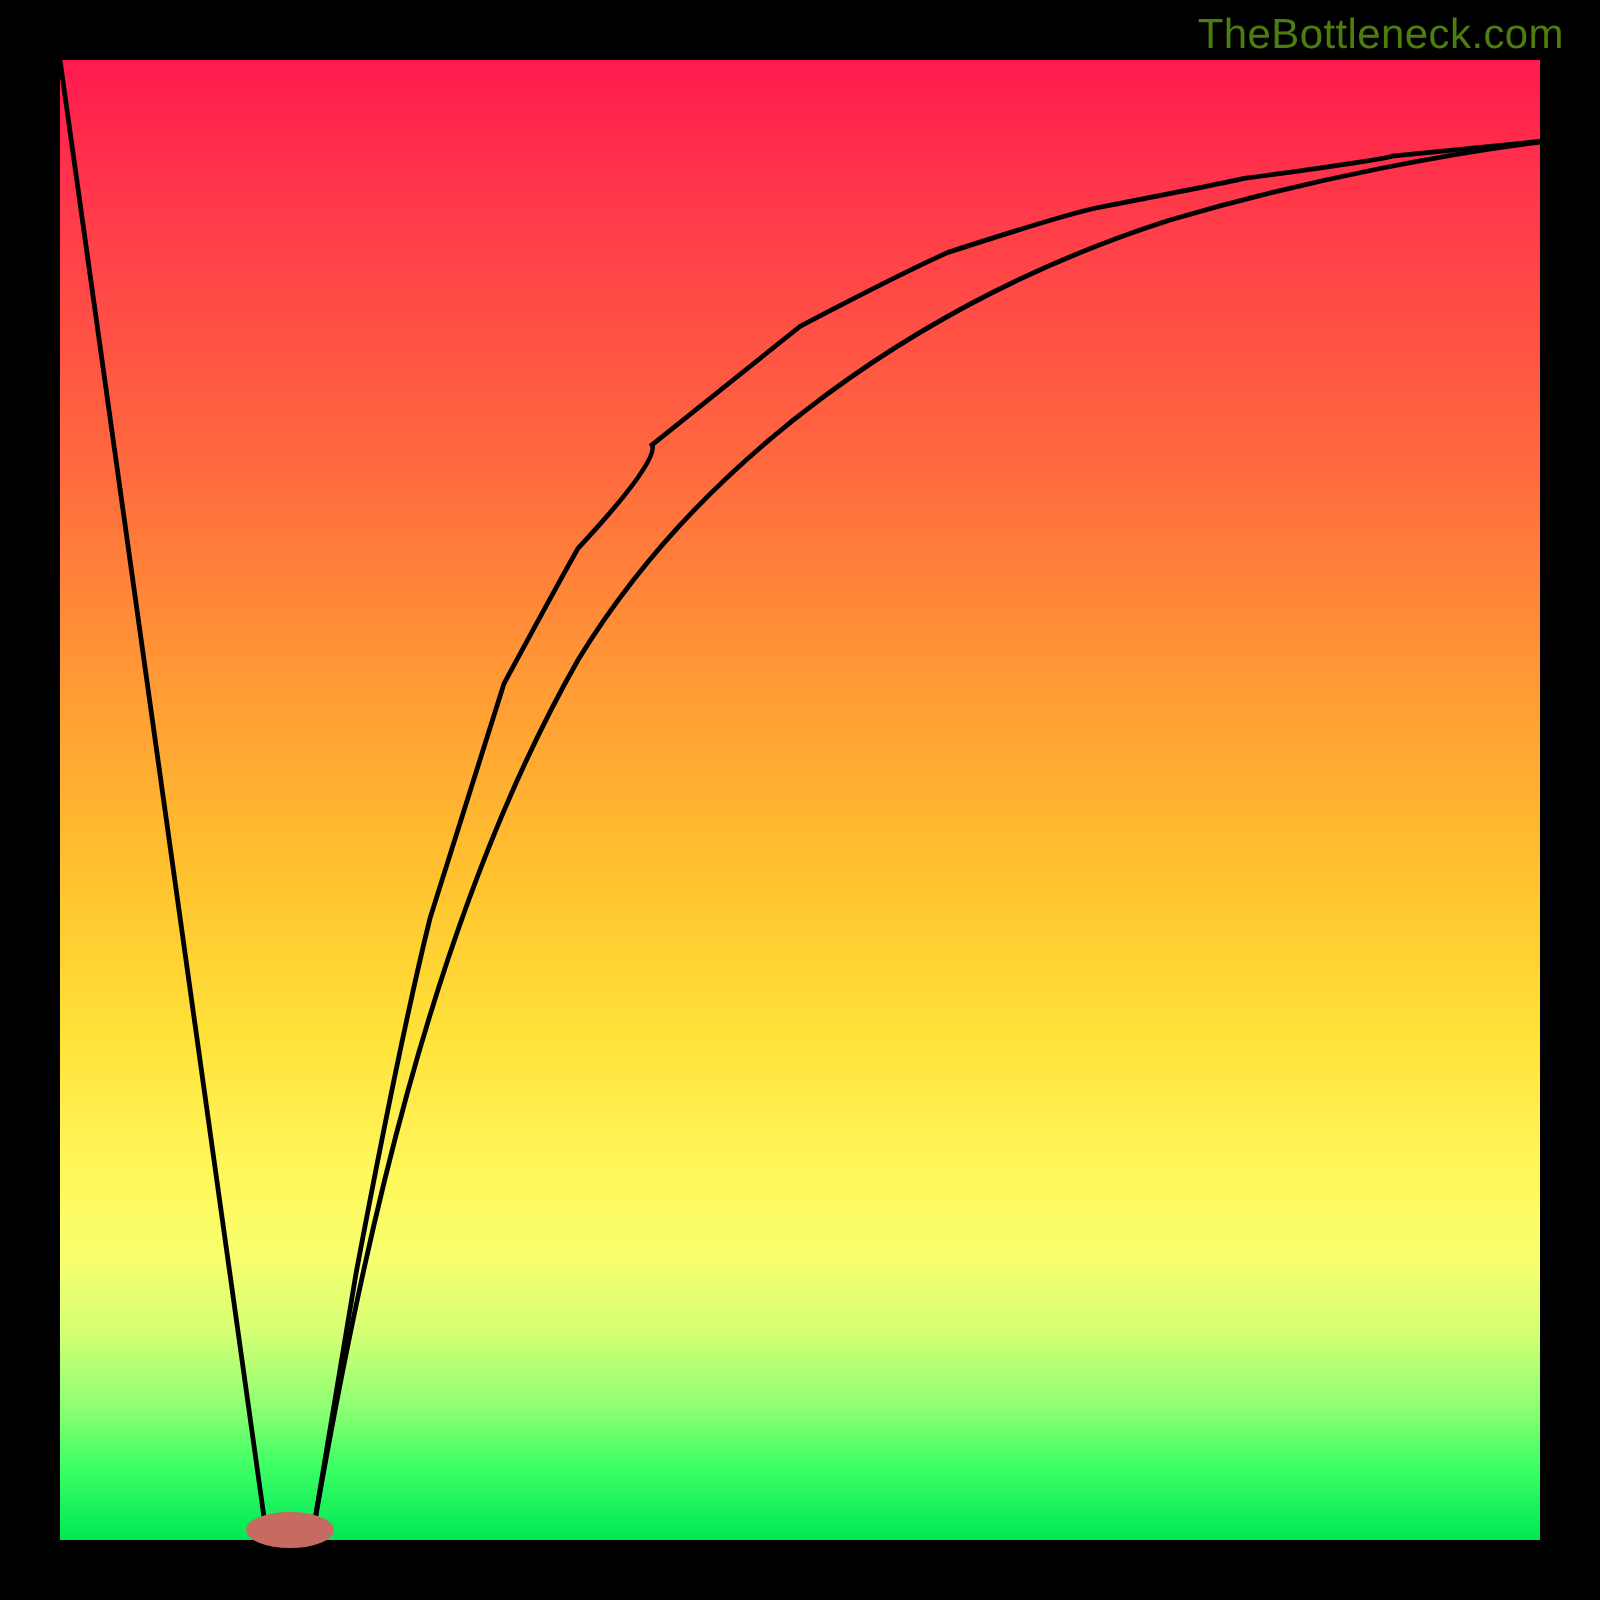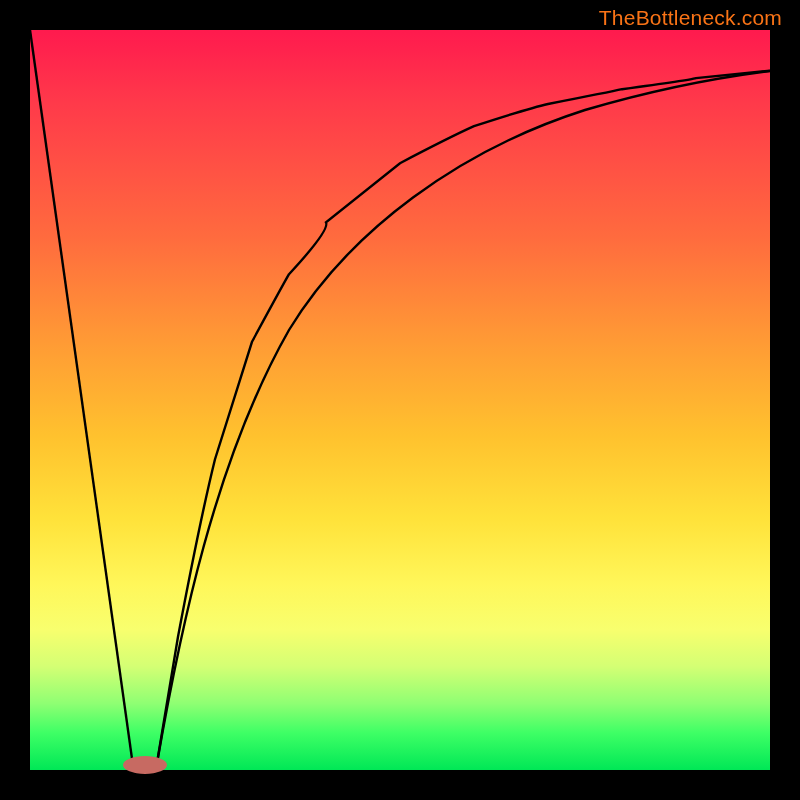--- a/index.html
+++ b/index.html
@@ -39,21 +39,21 @@
       #d4ff74 86%,
       #8fff73 91%,
       #3eff65 95%,
       #00e756 100%
     );
   }
   .watermark {
     position: absolute;
     top: 6px;
     right: 18px;
-    color: #f97316;
+    color: #4d7c0f;
     font-size: 21px;
     letter-spacing: 0.2px;
     text-align: center;
   }
   svg.curves {
     position: absolute;
     top: 0;
     left: 0;
     width: 740px;
     height: 740px;

